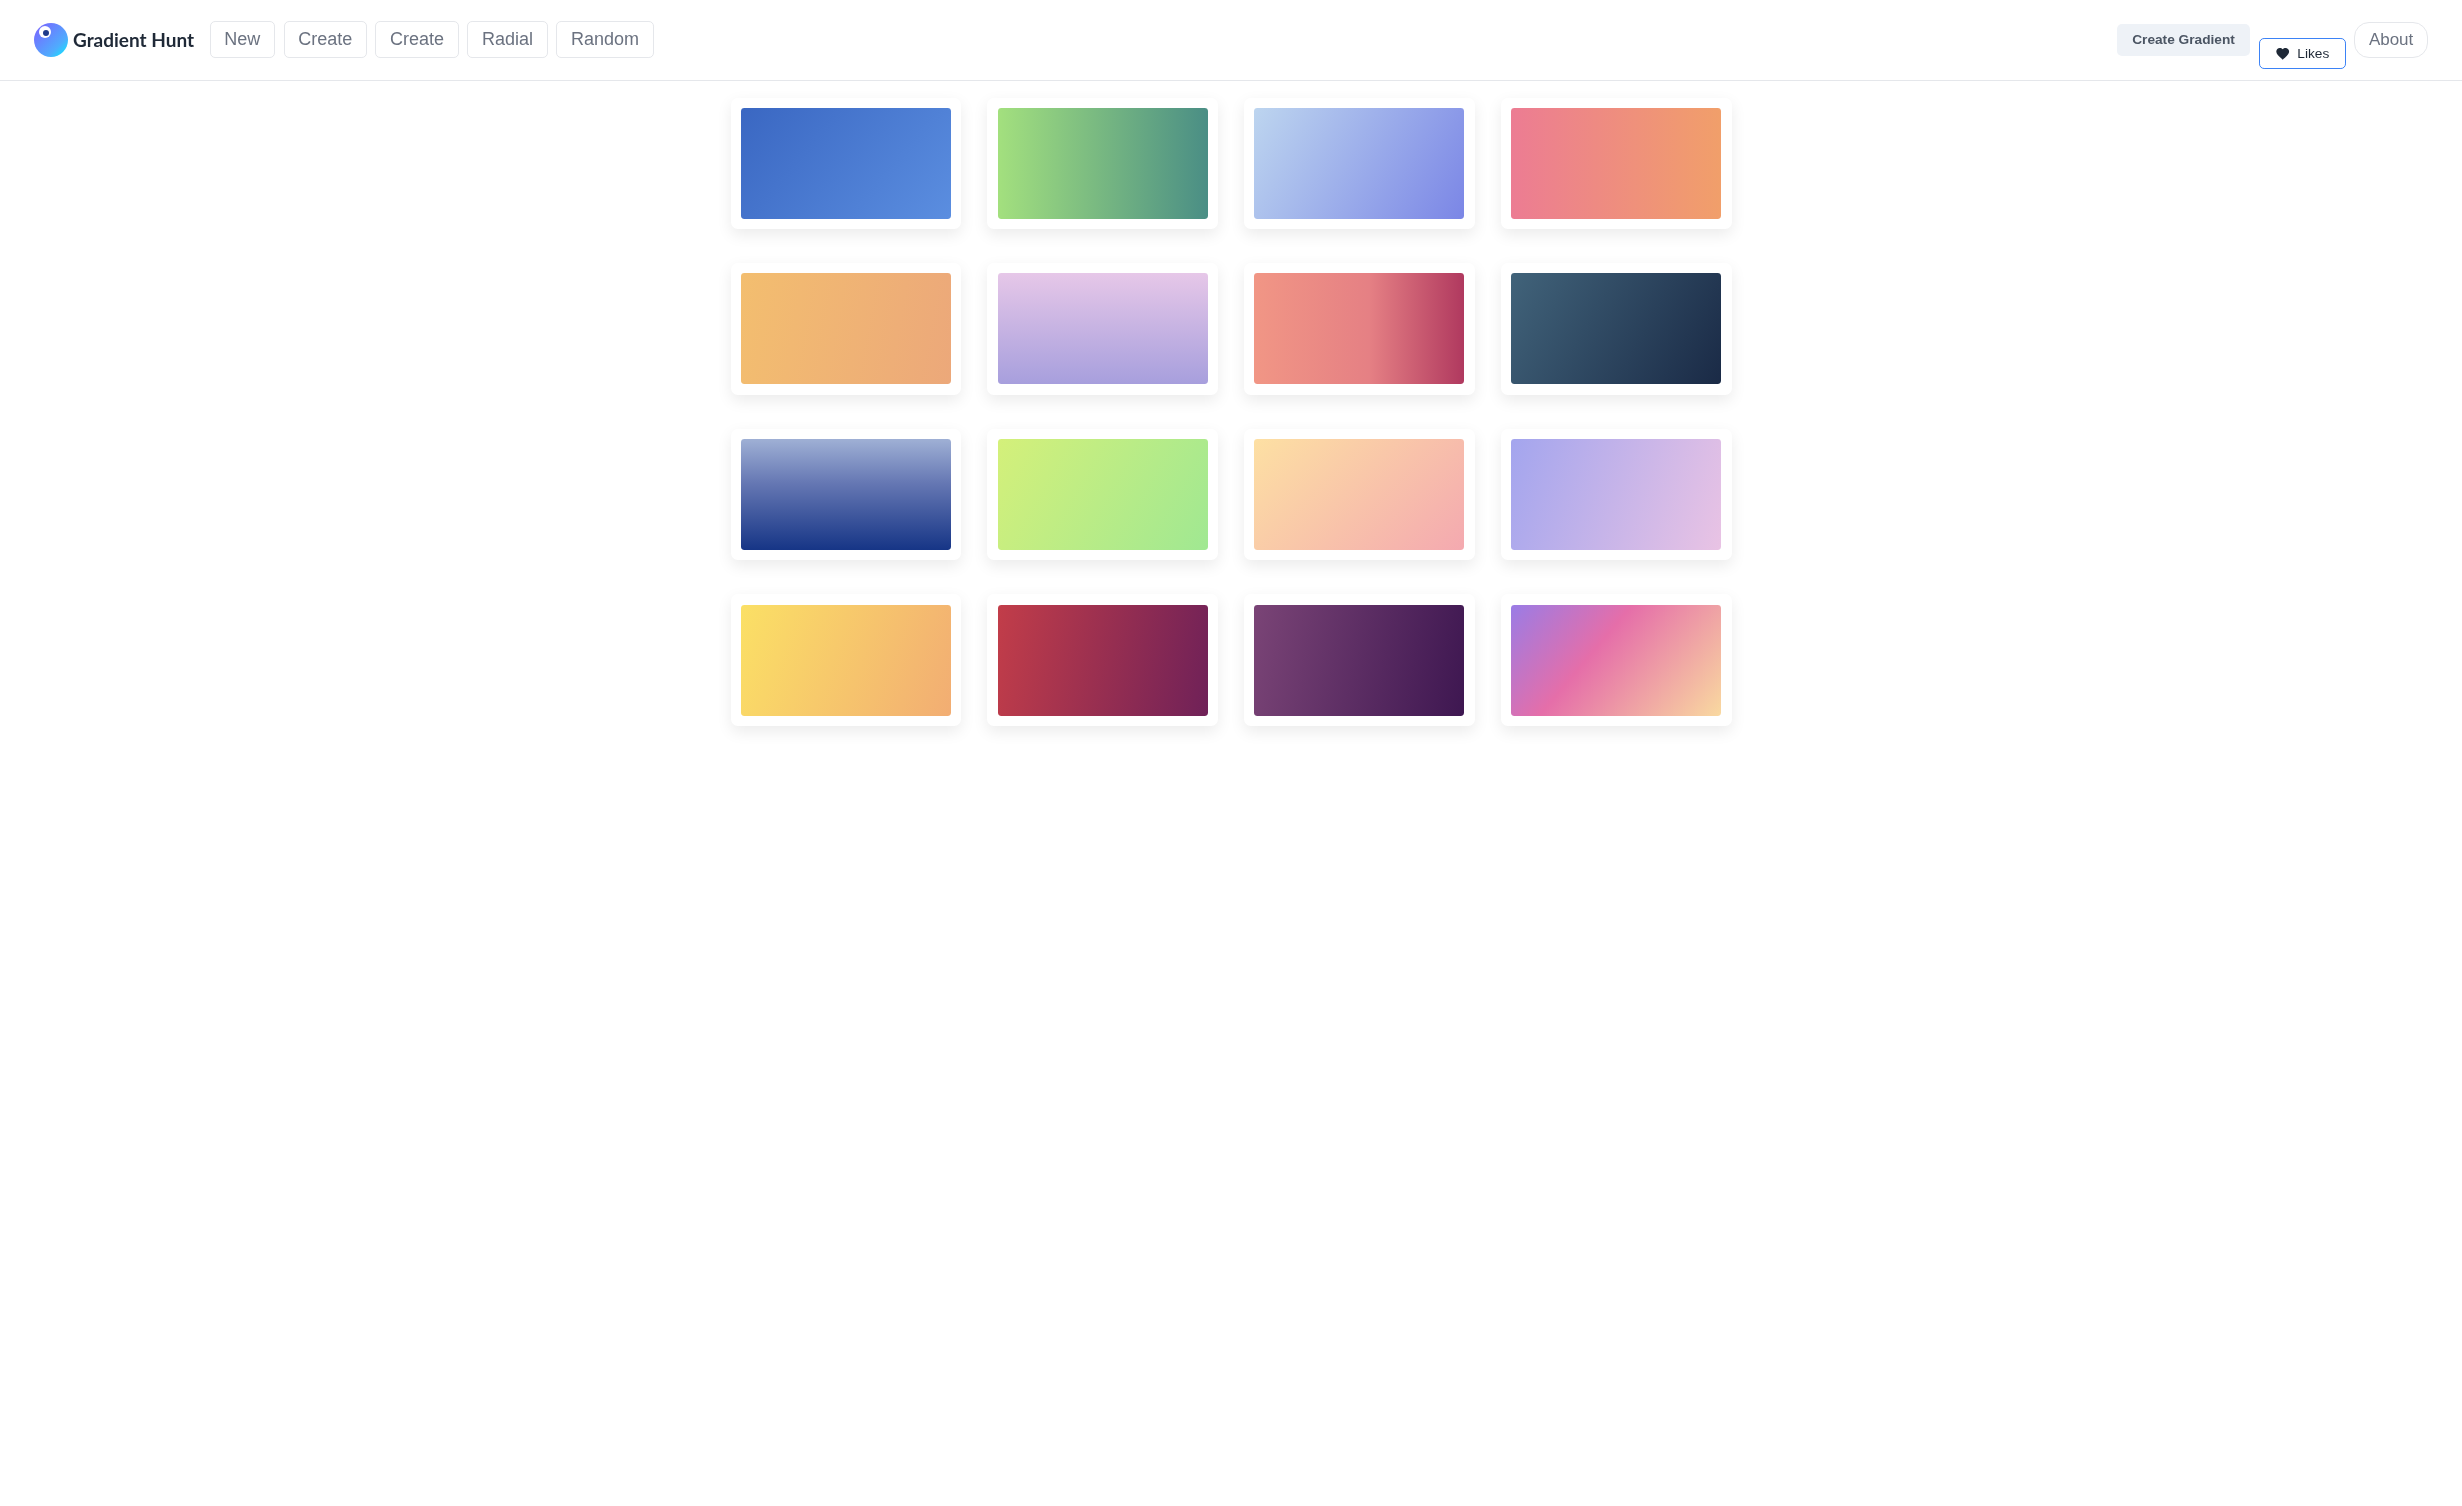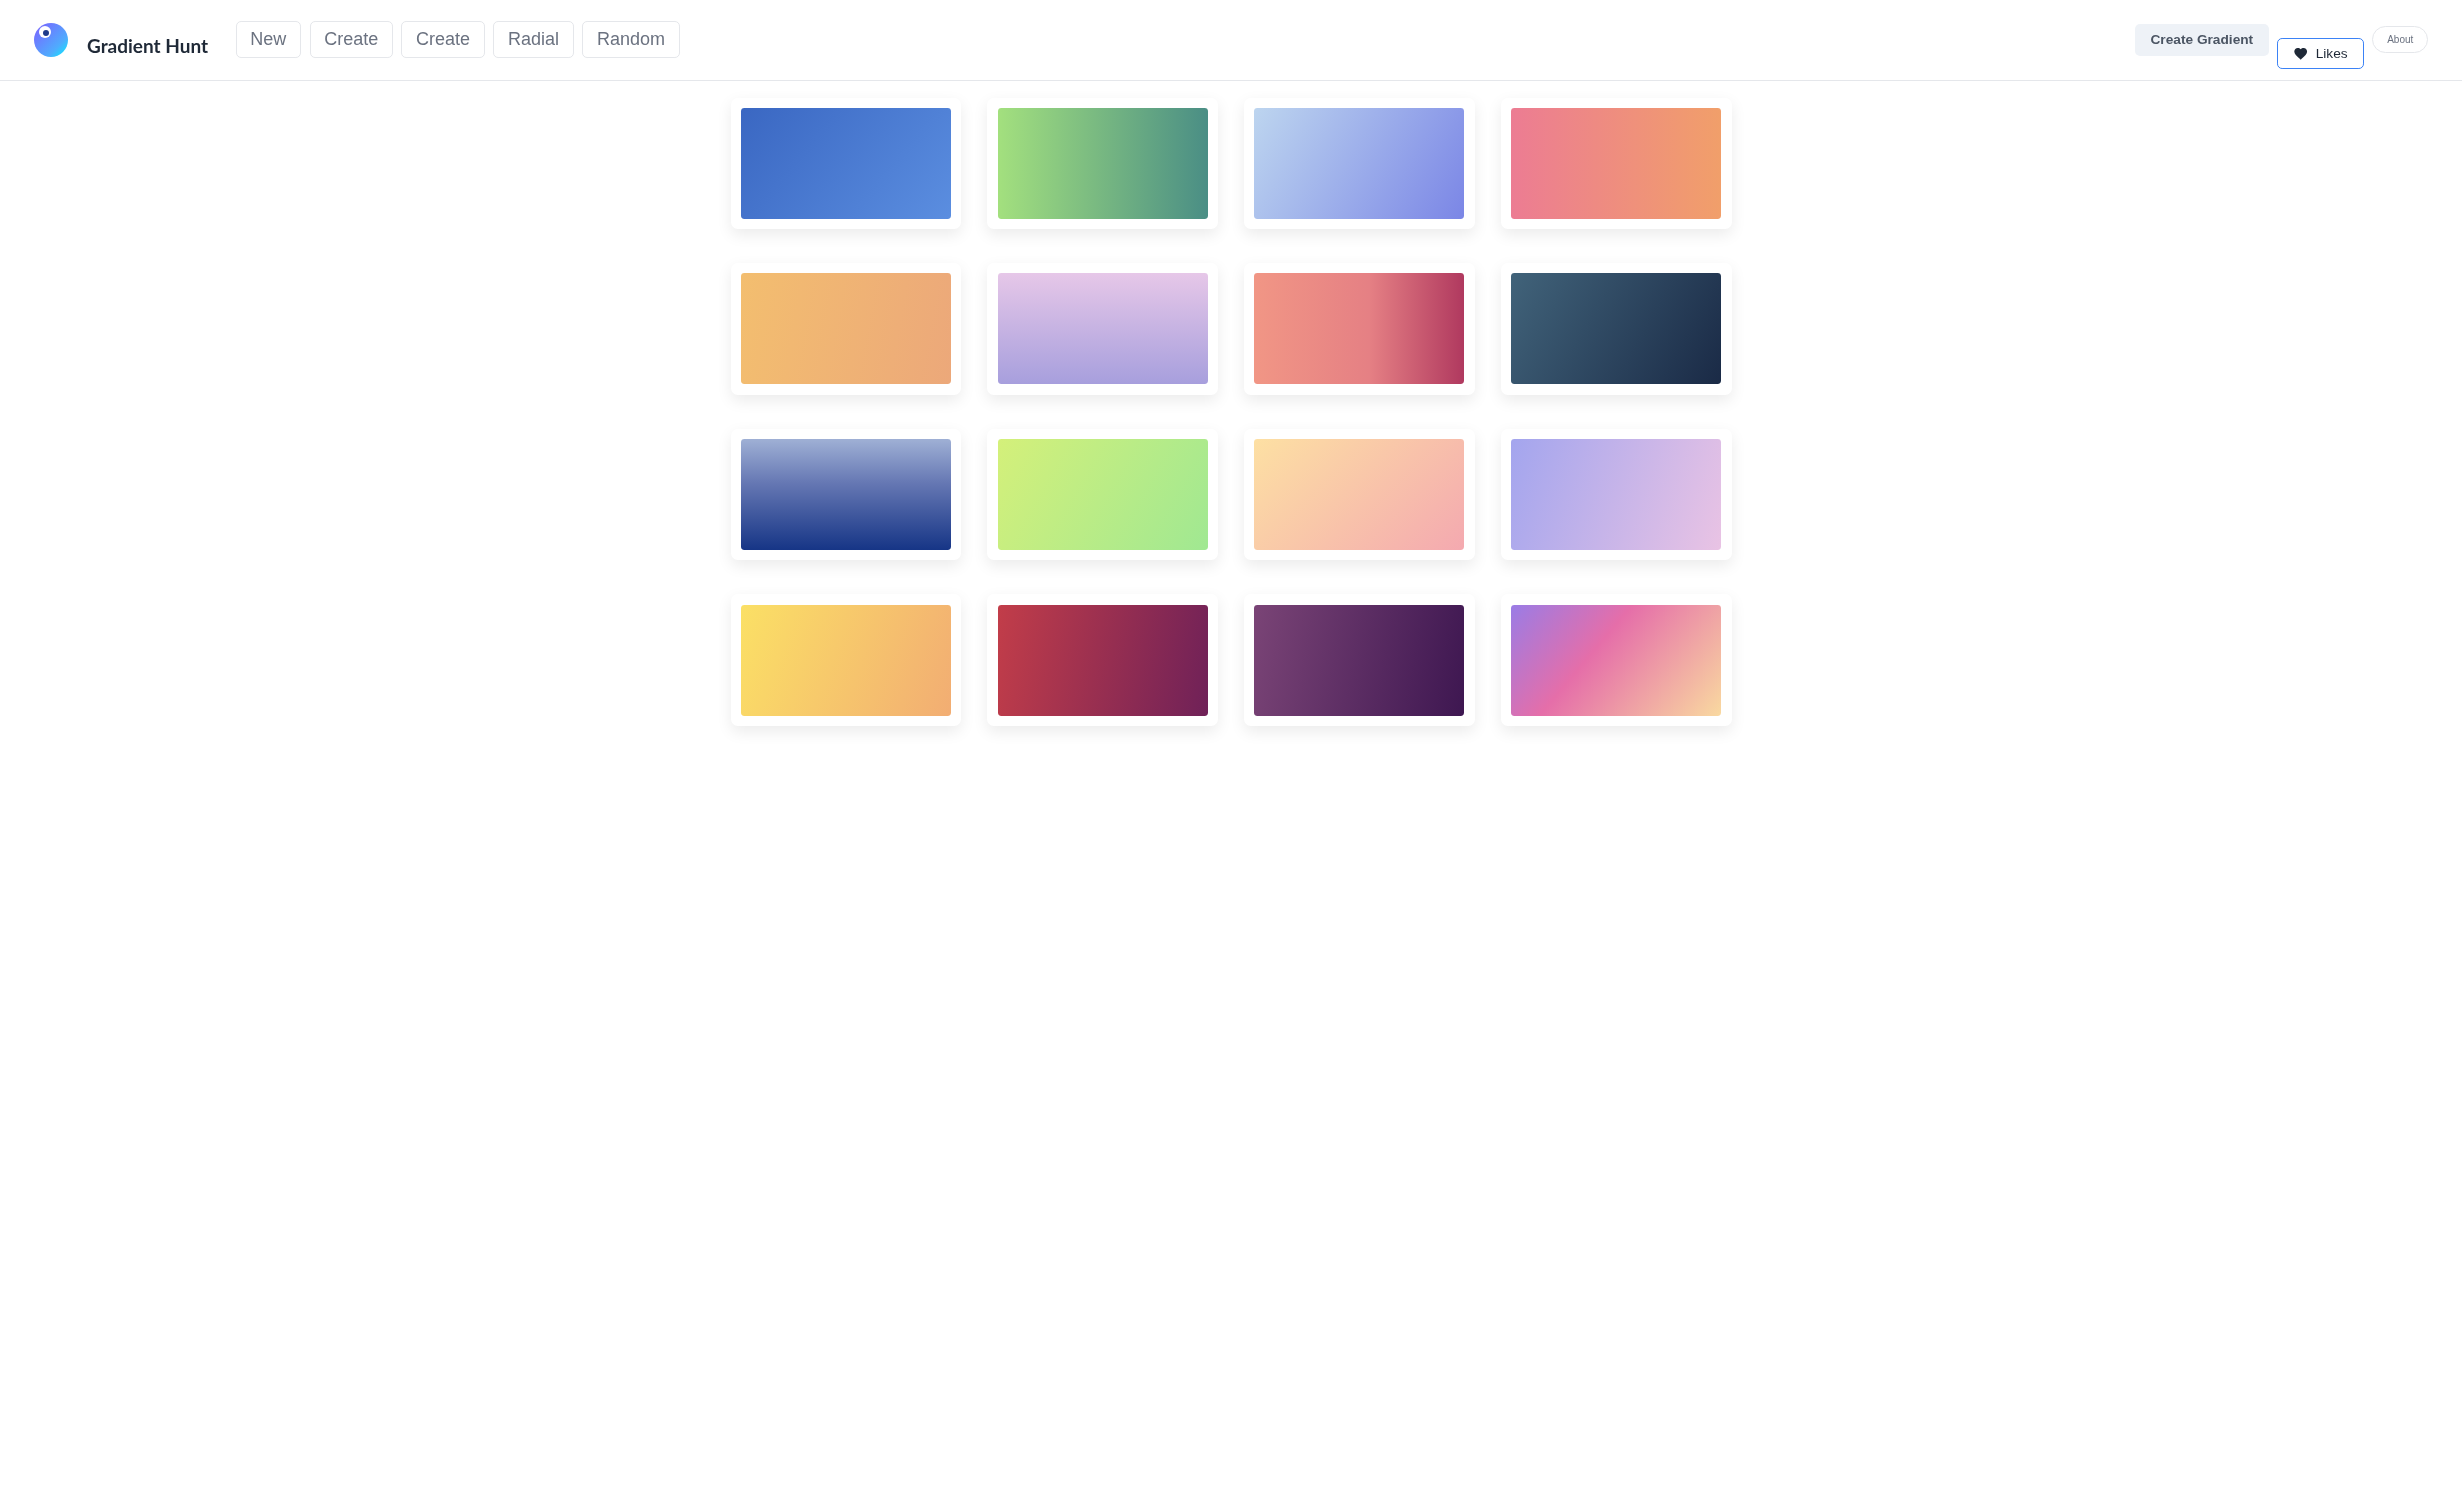--- a/index.html
+++ b/index.html
@@ -14,23 +14,23 @@
     .header {
       display: flex;
       align-items: center;
       padding: 10.3px 34px;
       border-bottom: 0.9px solid #e5e7eb;
       gap: 8.5px;
       background: #ffffff;
     }
     .logo-wrap {
       display: flex;
-      align-items: flex-end;
-      gap: 19px;
-      margin-right: 19px;
+      align-items: center;
+      gap: 5px;
+      margin-right: 7px;
     }
     .logo {
       width: 34px;
       height: 34px;
       border-radius: 50%;
       background: linear-gradient(135deg, #7d5fff 0%, #4facfe 70%, #00f2fe 100%);
       position: relative;
       overflow: visible;
     }
     .logo::before {
@@ -98,21 +98,21 @@
       width: 15.4px;
       height: 15.4px;
       display: inline-block;
     }
     .about-btn {
       padding: 6.8px 13.7px;
       border: 0.9px solid #e5e7eb;
       border-radius: 15px;
       background: #fff;
       color: #6b7280;
-      font-size: 10px;
+      font-size: 17px;
       cursor: pointer;
     }
     .grid {
       max-width: 1069px;
       margin: 0 auto;
       padding: 17px 34px 34px;
       display: grid;
       grid-template-columns: repeat(4, 1fr);
       gap: 34px 26px;
     }

